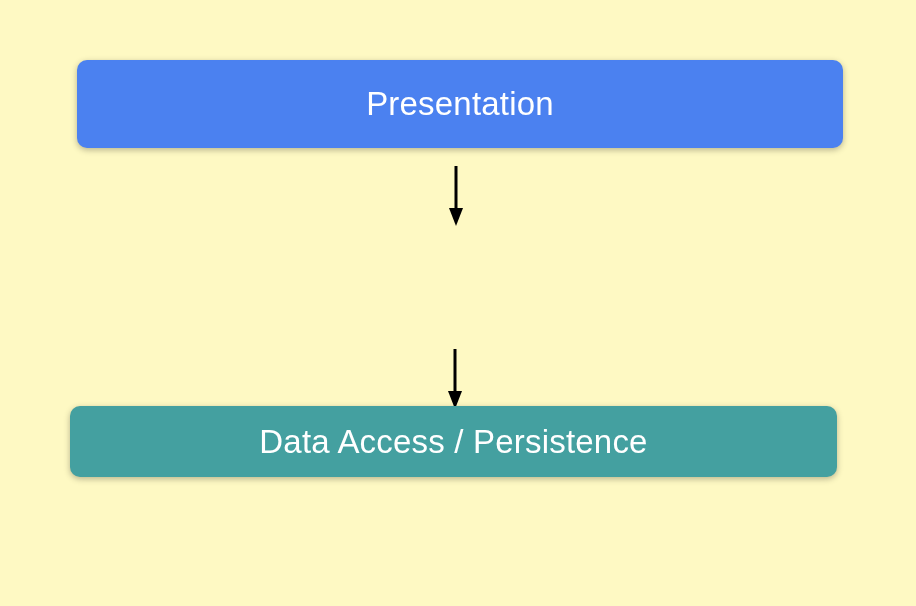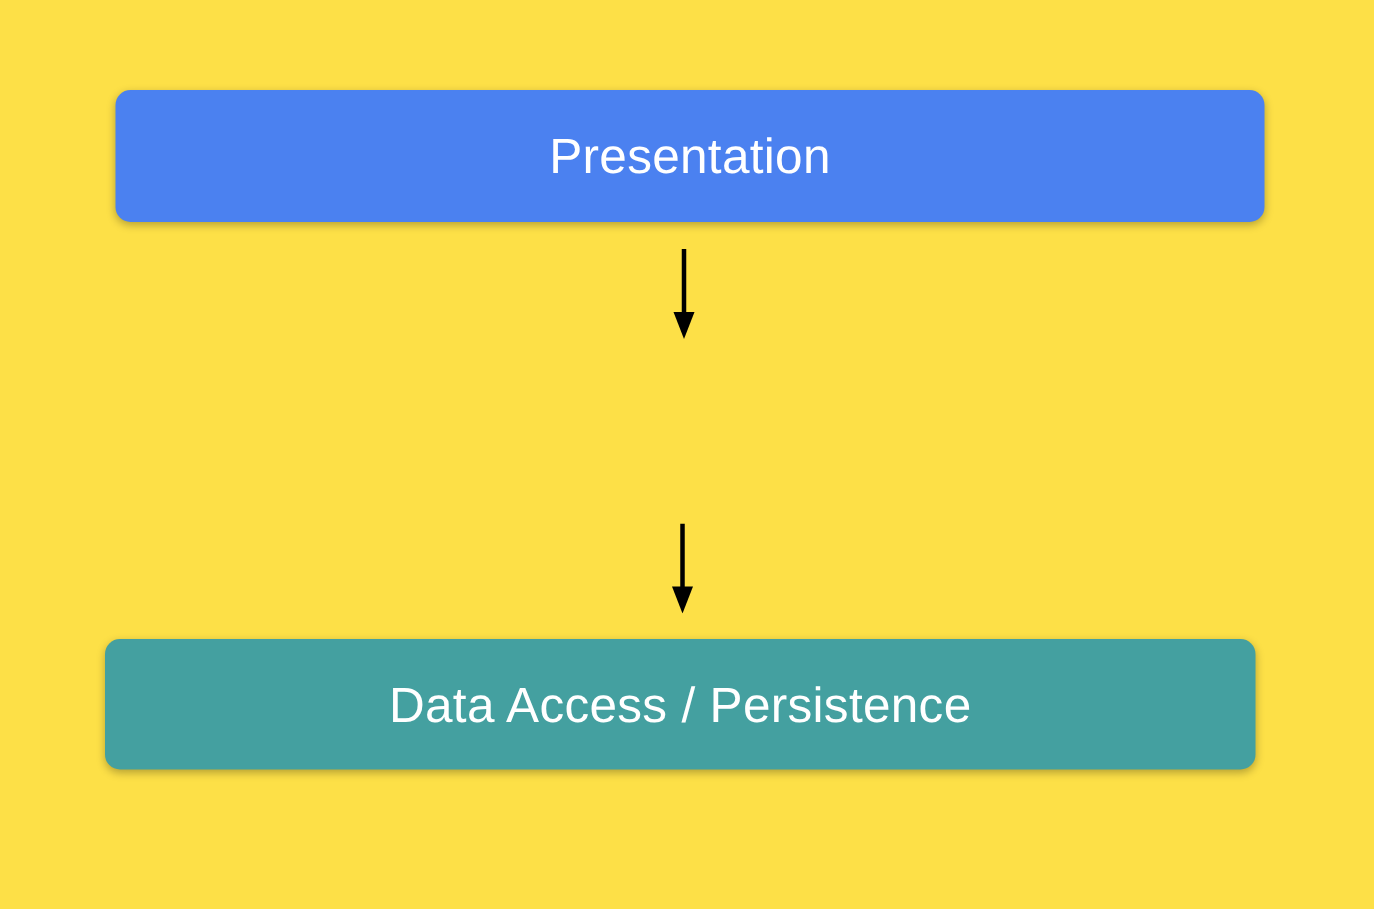--- a/index.html
+++ b/index.html
@@ -23,33 +23,33 @@
     box-shadow: 0 2px 6px rgba(0,0,0,0.28);
   }
   .layer-label {
     font-size: 33px;
     font-weight: 400;
     letter-spacing: 0.2px;
     white-space: nowrap;
   }
   #box-presentation { left: 77px;  top: 60px;  width: 766px; height: 88px; }
   #box-business     { left: 77px;  top: 243px; width: 766px; height: 88px; }
-  #box-data         { left: 70px;  top: 426px; width: 767px; height: 87px; }
+  #box-data         { left: 70px;  top: 406px; width: 767px; height: 71px; }
   .down-arrow {
     position: absolute;
     width: 18px;
     height: 60px;
   }
   #arrow-1 { left: 447px; top: 166px; }
   #arrow-2 { left: 446px; top: 349px; }
 </style>
 </head>
 <body>
 
-<div id="stage" style="background: #fde047;">
+<div id="stage" style="background: #fef9c3;">
 
   <div id="box-presentation" class="layer-box" style="background: rgb(75, 129, 240); color: rgb(255, 255, 255);">
     <span class="layer-label">Presentation</span>
   </div>
 
   <svg id="arrow-1" class="down-arrow" viewBox="0 0 18 60">
     <line x1="9" y1="0" x2="9" y2="44" stroke="#000000" stroke-width="3"></line>
     <polygon points="9,60 2,42 16,42" fill="#000000"></polygon>
   </svg>
 

